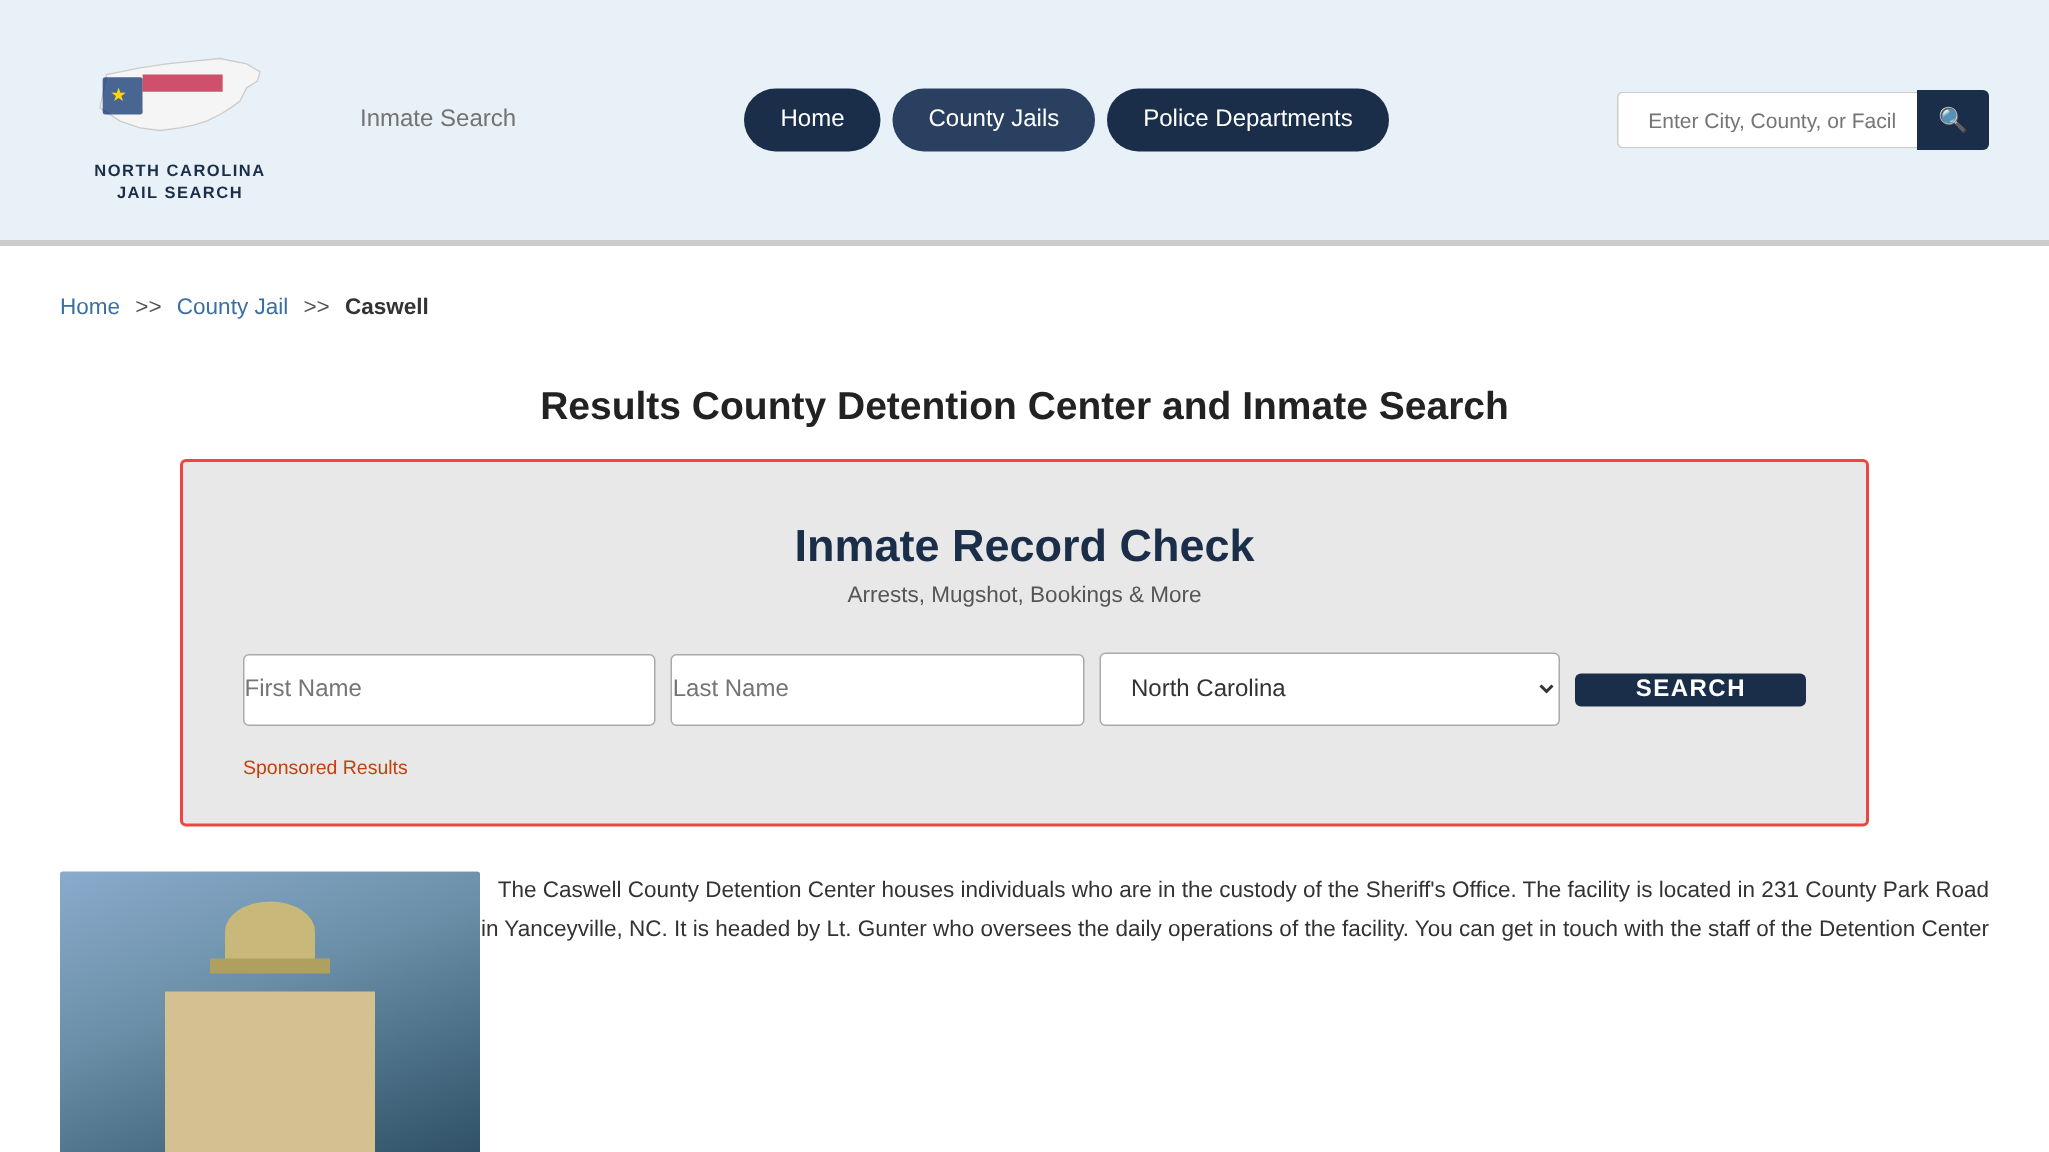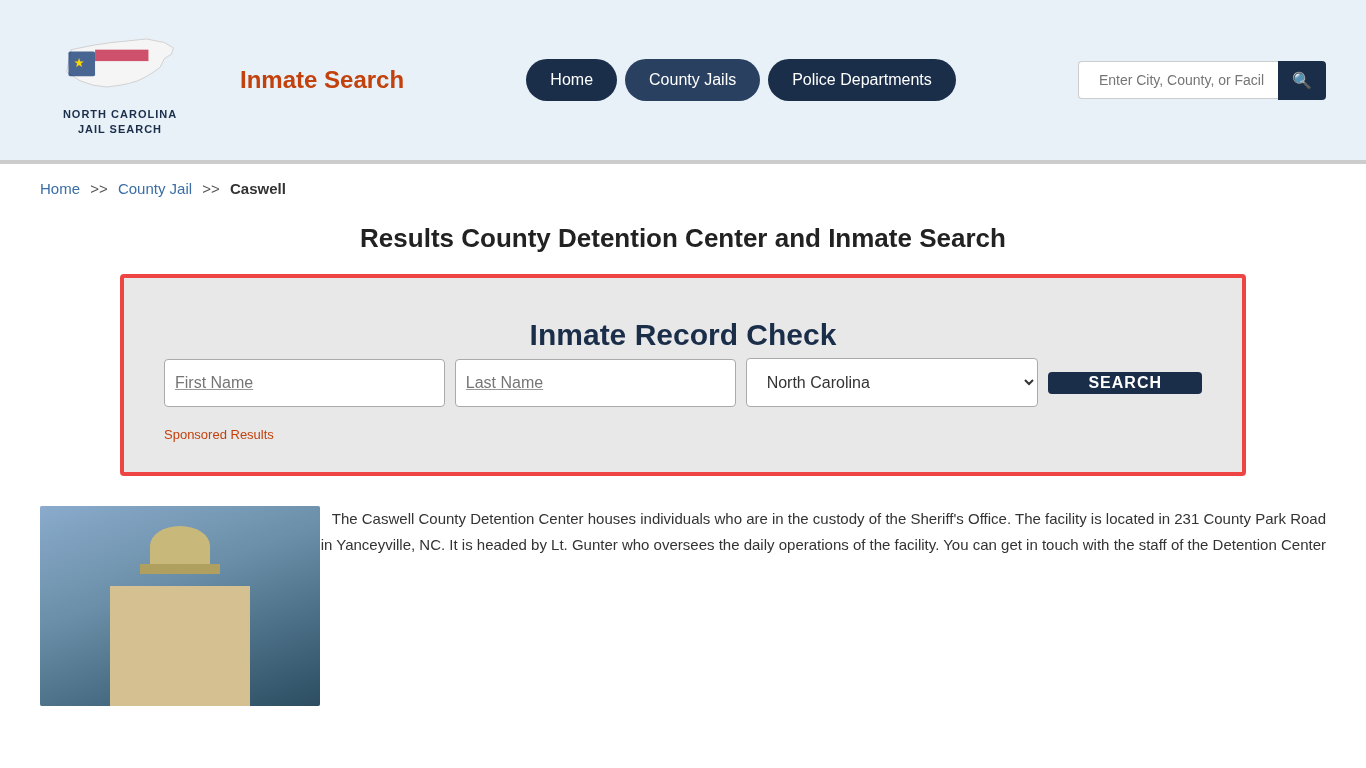--- a/index.html
+++ b/index.html
@@ -27,23 +27,23 @@
     .logo-text {
       text-align: center;
       font-size: 11px;
       font-weight: bold;
       color: #1a2e4a;
       letter-spacing: 1px;
       margin-top: 4px;
       line-height: 1.4;
     }
     .inmate-search-label {
-      font-size: 24px;
-      color: #c2410c;
-      font-weight: bold;
+      font-size: 16px;
+      color: #737373;
+      font-weight: normal;
       margin-left: 10px;
     }
     .nav-area {
       flex: 1;
       display: flex;
       justify-content: center;
       gap: 8px;
     }
     .nav-btn {
       padding: 12px 24px;
@@ -85,21 +85,21 @@
     }
 
     
     .header-divider {
       height: 4px;
       background: #ccc;
     }
 
     
     .breadcrumb {
-      padding: 16px 40px;
+      padding: 32px 40px;
       font-size: 15px;
     }
     .breadcrumb a {
       color: #3a6ea5;
       text-decoration: none;
     }
     .breadcrumb .sep {
       margin: 0 6px;
       color: #555;
     }
@@ -114,21 +114,21 @@
       font-size: 26px;
       font-weight: bold;
       color: #222;
       margin: 10px 40px 20px;
     }
 
     
     .record-check-box {
       margin: 0 120px 30px;
       background: #e8e8e8;
-      border: 4px solid #ef4444;
+      border: 2px solid #ef4444;
       border-radius: 4px;
       padding: 40px 40px 30px;
     }
     .record-check-title {
       text-align: center;
       font-size: 30px;
       font-weight: bold;
       color: #1a2e4a;
       margin-bottom: 6px;
     }
@@ -138,27 +138,26 @@
       color: #555;
       margin-bottom: 30px;
     }
     .search-form {
       display: flex;
       gap: 10px;
       align-items: center;
     }
     .search-form input[type="text"] {
       flex: 1;
-      padding: 14px 10px;
+      padding: 14px 0;
       border: 1px solid #aaa;
       border-radius: 4px;
       font-size: 16px;
       background: #fff;
       color: #999;
-      text-decoration: underline;
     }
     .search-form select {
       flex: 1;
       padding: 14px 16px;
       border: 1px solid #aaa;
       border-radius: 4px;
       font-size: 16px;
       background: #fff;
       color: #333;
       appearance: auto;
@@ -284,20 +283,21 @@
   <span class="sep">&gt;&gt;</span>
   <a href="#">County Jail</a>
   <span class="sep">&gt;&gt;</span>
   <span class="current">Caswell</span>
 </div>
 
 <h1 class="page-title">Results County Detention Center and Inmate Search</h1>
 
 <div class="record-check-box">
   <div class="record-check-title">Inmate Record Check</div>
+  <div class="record-check-subtitle">Arrests, Mugshot, Bookings &amp; More</div>
 
   <div class="search-form">
     <input type="text" placeholder="First Name" style="">
     <input type="text" placeholder="Last Name" style="">
     <select id="state-select"><option value="Alabama">Alabama</option><option value="Alaska">Alaska</option><option value="Arizona">Arizona</option><option value="Arkansas">Arkansas</option><option value="California">California</option><option value="Colorado">Colorado</option><option value="Connecticut">Connecticut</option><option value="Delaware">Delaware</option><option value="Florida">Florida</option><option value="Georgia">Georgia</option><option value="Hawaii">Hawaii</option><option value="Idaho">Idaho</option><option value="Illinois">Illinois</option><option value="Indiana">Indiana</option><option value="Iowa">Iowa</option><option value="Kansas">Kansas</option><option value="Kentucky">Kentucky</option><option value="Louisiana">Louisiana</option><option value="Maine">Maine</option><option value="Maryland">Maryland</option><option value="Massachusetts">Massachusetts</option><option value="Michigan">Michigan</option><option value="Minnesota">Minnesota</option><option value="Mississippi">Mississippi</option><option value="Missouri">Missouri</option><option value="Montana">Montana</option><option value="Nebraska">Nebraska</option><option value="Nevada">Nevada</option><option value="New Hampshire">New Hampshire</option><option value="New Jersey">New Jersey</option><option value="New Mexico">New Mexico</option><option value="New York">New York</option><option value="North Carolina" selected="">North Carolina</option><option value="North Dakota">North Dakota</option><option value="Ohio">Ohio</option><option value="Oklahoma">Oklahoma</option><option value="Oregon">Oregon</option><option value="Pennsylvania">Pennsylvania</option><option value="Rhode Island">Rhode Island</option><option value="South Carolina">South Carolina</option><option value="South Dakota">South Dakota</option><option value="Tennessee">Tennessee</option><option value="Texas">Texas</option><option value="Utah">Utah</option><option value="Vermont">Vermont</option><option value="Virginia">Virginia</option><option value="Washington">Washington</option><option value="West Virginia">West Virginia</option><option value="Wisconsin">Wisconsin</option><option value="Wyoming">Wyoming</option></select>
     <button class="search-btn">SEARCH</button>
   </div>
 
   <div class="sponsored-results">Sponsored Results</div>
 </div>

